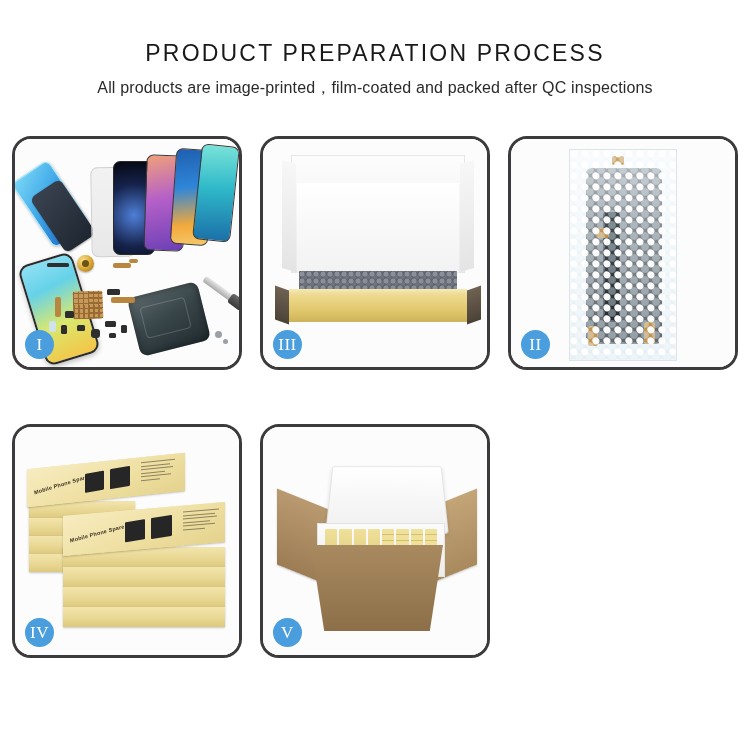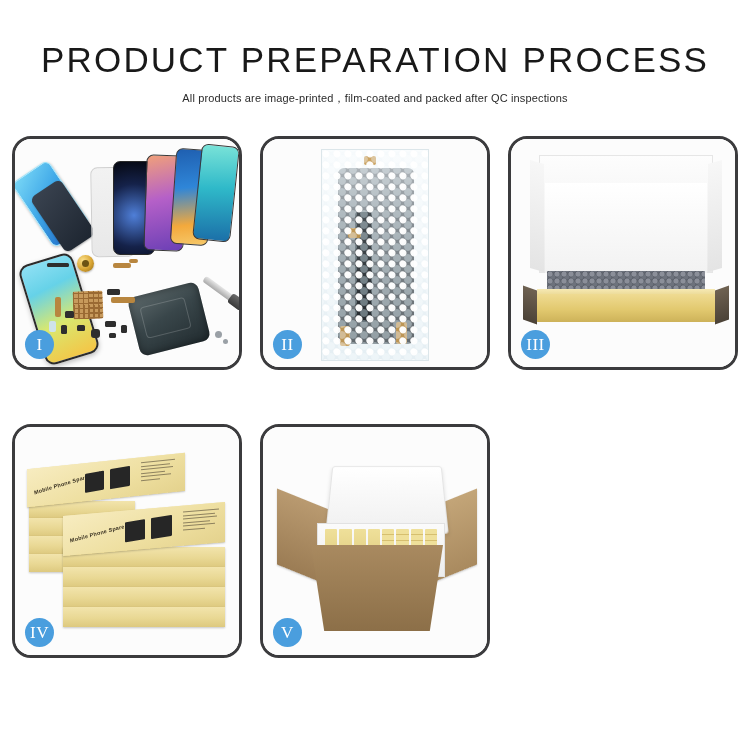--- a/index.html
+++ b/index.html
@@ -7,30 +7,30 @@
     width: 750px; height: 750px;
     background: #ffffff;
     font-family: "Liberation Sans", sans-serif;
     overflow: hidden;
   }
   .page { position: relative; width: 750px; height: 750px; background: #fff; }
 
   
   .header { text-align: center; padding-top: 40px; }
   .title {
-    font-size: 35px;
+    font-size: 23px;
     letter-spacing: 2.2px;
     font-weight: 400;
     color: #191919;
     font-family: "Liberation Sans", sans-serif;
     white-space: nowrap;
   }
   .subtitle {
     margin-top: 11px;
-    font-size: 11px;
+    font-size: 16px;
     color: #2a2a2a;
     letter-spacing: 0.15px;
     white-space: nowrap;
   }
 
   
   .grid {
     position: absolute;
     left: 12px; top: 136px;
     width: 726px;
@@ -360,43 +360,43 @@
         <div class="flex" style="left:40px;top:158px;width:6px;height:20px;"></div>
         <div class="chip" style="left:34px;top:182px;width:7px;height:11px;border-radius:2px;background:#cfe3ea;"></div>
         <div class="chip" style="left:200px;top:192px;width:7px;height:7px;background:#9aa0a6;border-radius:50%;"></div>
         <div class="chip" style="left:208px;top:200px;width:5px;height:5px;background:#9aa0a6;border-radius:50%;"></div>
       </div>
       <div class="badge">I</div>
     </div>
 
     <div class="panel">
       <div class="panel-stage">
+        <div class="lid3"></div>
+        <div class="foam3"></div>
+        <div class="bubblewrap3"></div>
+        <div class="boxlip3"></div>
+        <div class="boxbase3"></div>
+      </div>
+      <div class="badge">III</div>
+    </div>
+
+    <div class="panel">
+      <div class="panel-stage">
         <div class="bag">
           <div class="inner-part"></div>
           <div class="strip"></div>
           <div class="tab" style="left:42px;top:6px;width:12px;height:9px;"></div>
           <div class="tab" style="left:26px;top:78px;width:13px;height:10px;"></div>
           <div class="tab" style="left:18px;top:176px;width:10px;height:20px;"></div>
           <div class="tab" style="left:74px;top:172px;width:11px;height:22px;"></div>
           <div class="bubbles"></div>
           <div class="bubbles2"></div>
         </div>
       </div>
       <div class="badge">II</div>
-    </div>
-
-    <div class="panel">
-      <div class="panel-stage">
-        <div class="lid3"></div>
-        <div class="foam3"></div>
-        <div class="bubblewrap3"></div>
-        <div class="boxlip3"></div>
-        <div class="boxbase3"></div>
-      </div>
-      <div class="badge">III</div>
     </div>
 
     <div class="panel">
       <div class="panel-stage">
         <div class="stack">
 
           <div class="sbox" style="left:6px;top:58px;width:106px;height:17px;"></div>
           <div class="sbox" style="left:6px;top:75px;width:106px;height:18px;"></div>
           <div class="sbox" style="left:6px;top:93px;width:106px;height:18px;"></div>
           <div class="sbox" style="left:6px;top:111px;width:106px;height:18px;"></div>

